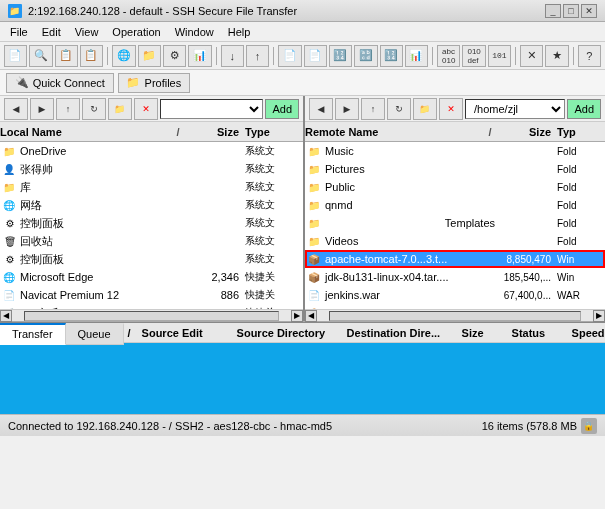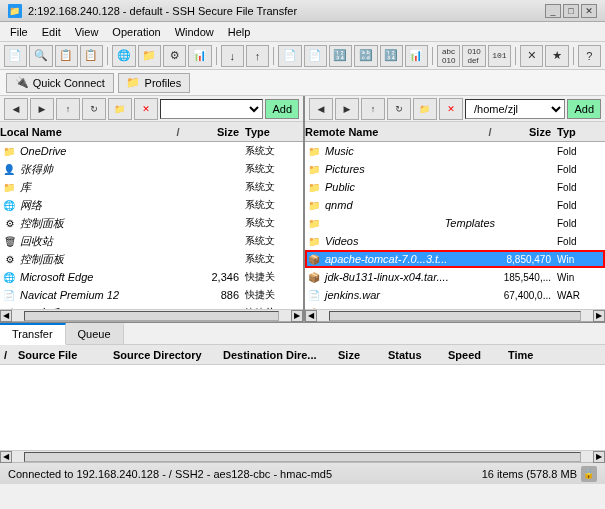--- a/index.html
+++ b/index.html
@@ -227,21 +227,20 @@
       margin-left: 2px;
       font-size: 10px;
       flex-shrink: 0;
     }
     .file-name-cell {
       flex: 1;
       overflow: hidden;
       white-space: nowrap;
       text-overflow: ellipsis;
       padding-left: 2px;
-      font-style: italic;
     }
 
     
     .panel-scrollbar-h {
       height: 12px;
       background: #e8e8e8;
       border-top: 1px solid #ccc;
       display: flex;
       align-items: center;
     }
@@ -259,25 +258,24 @@
       border: 1px solid #888;
       display: flex;
       align-items: center;
       justify-content: center;
       font-size: 8px;
       cursor: pointer;
     }
 
     
     .transfer-area {
-      height: 140px;
+      height: 92px;
       background: #0ea5e9;
       border-top: 1px solid #888;
       display: flex;
-      flex-direction: column;
     }
     .transfer-tabs {
       display: flex;
       background: #f0f0f0;
       border-bottom: 1px solid #ccc;
       height: 22px;
     }
     .transfer-tab {
       padding: 3px 12px;
       font-size: 11px;
@@ -606,21 +604,21 @@
 </div>
 
 <div class="transfer-area">
   <div class="transfer-tabs">
     <div class="transfer-tab active">Transfer</div>
     <div class="transfer-tab">Queue</div>
   </div>
 
   <div class="transfer-header">
     <div class="th-col" style="width:14px;">/</div>
-    <div class="th-col" style="width:95px;">Source File</div>
+    <div class="th-col" style="width:95px;">Source Edit</div>
     <div class="th-col" style="width:110px;">Source Directory</div>
     <div class="th-col" style="width:115px;">Destination Dire...</div>
     <div class="th-col" style="width:50px;">Size</div>
     <div class="th-col" style="width:60px;">Status</div>
     <div class="th-col" style="width:60px;">Speed</div>
     <div class="th-col" style="width:50px;">Time</div>
   </div>
 
   <div class="transfer-list"></div>
 

